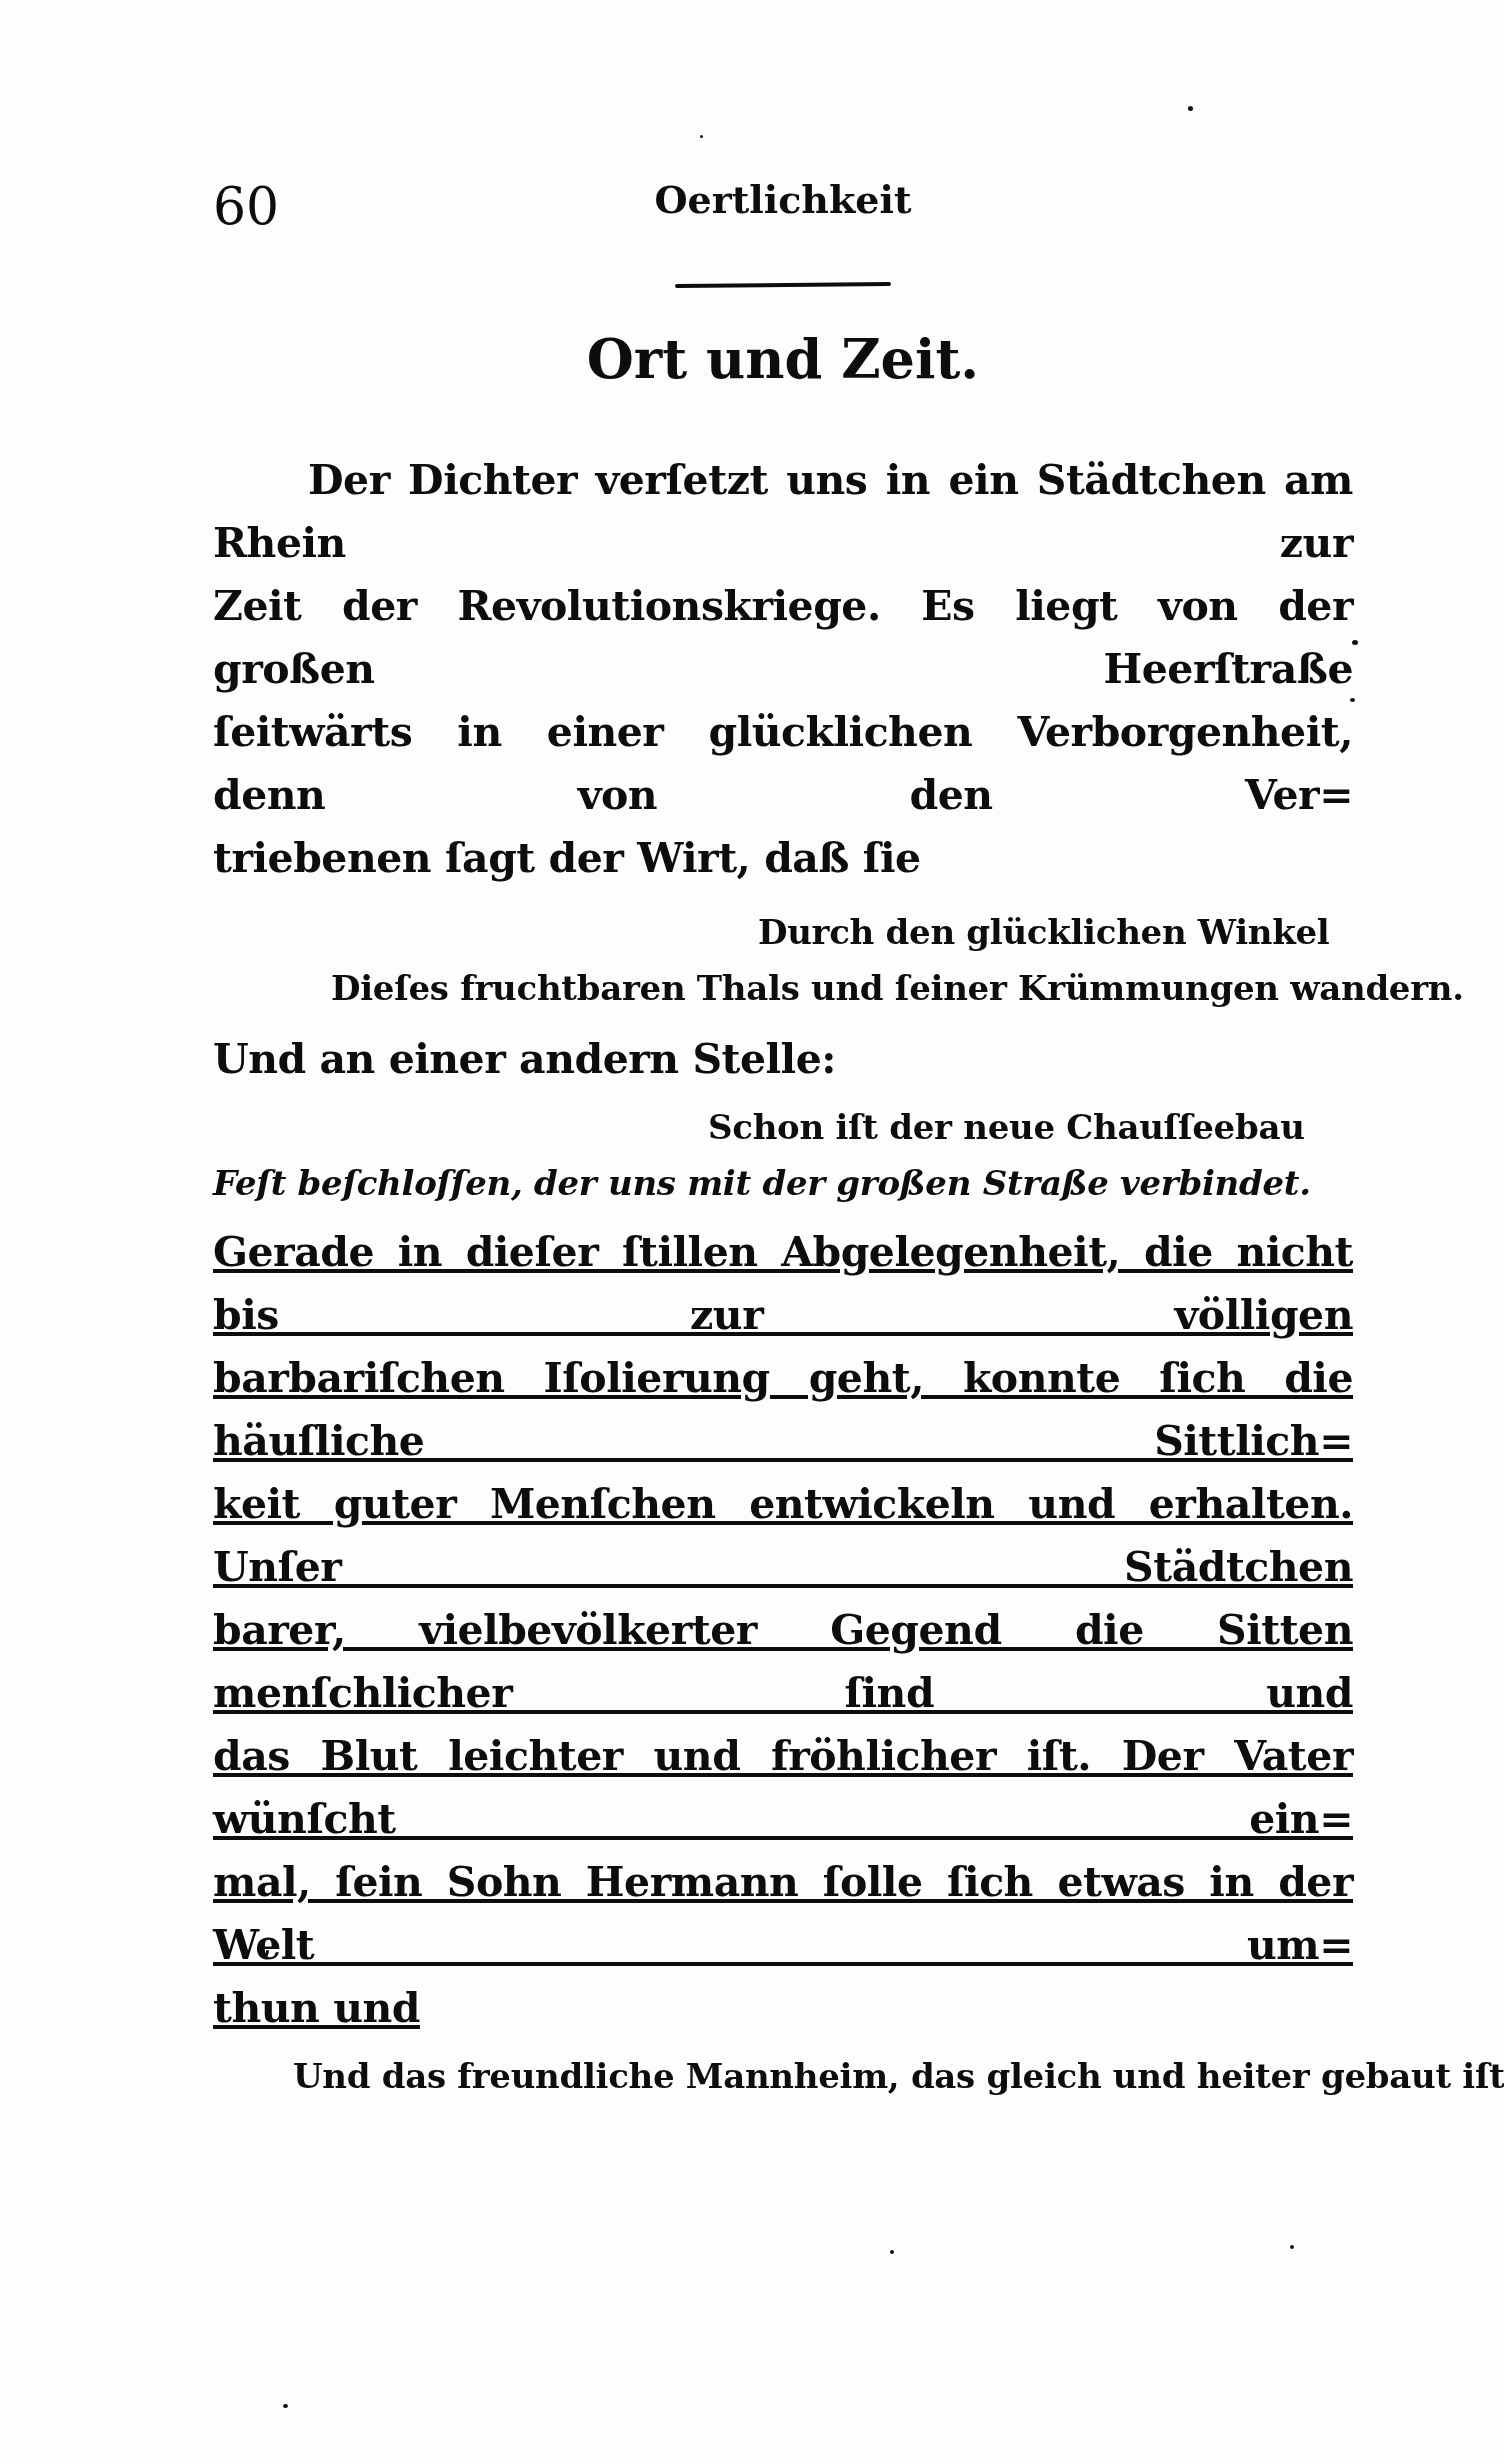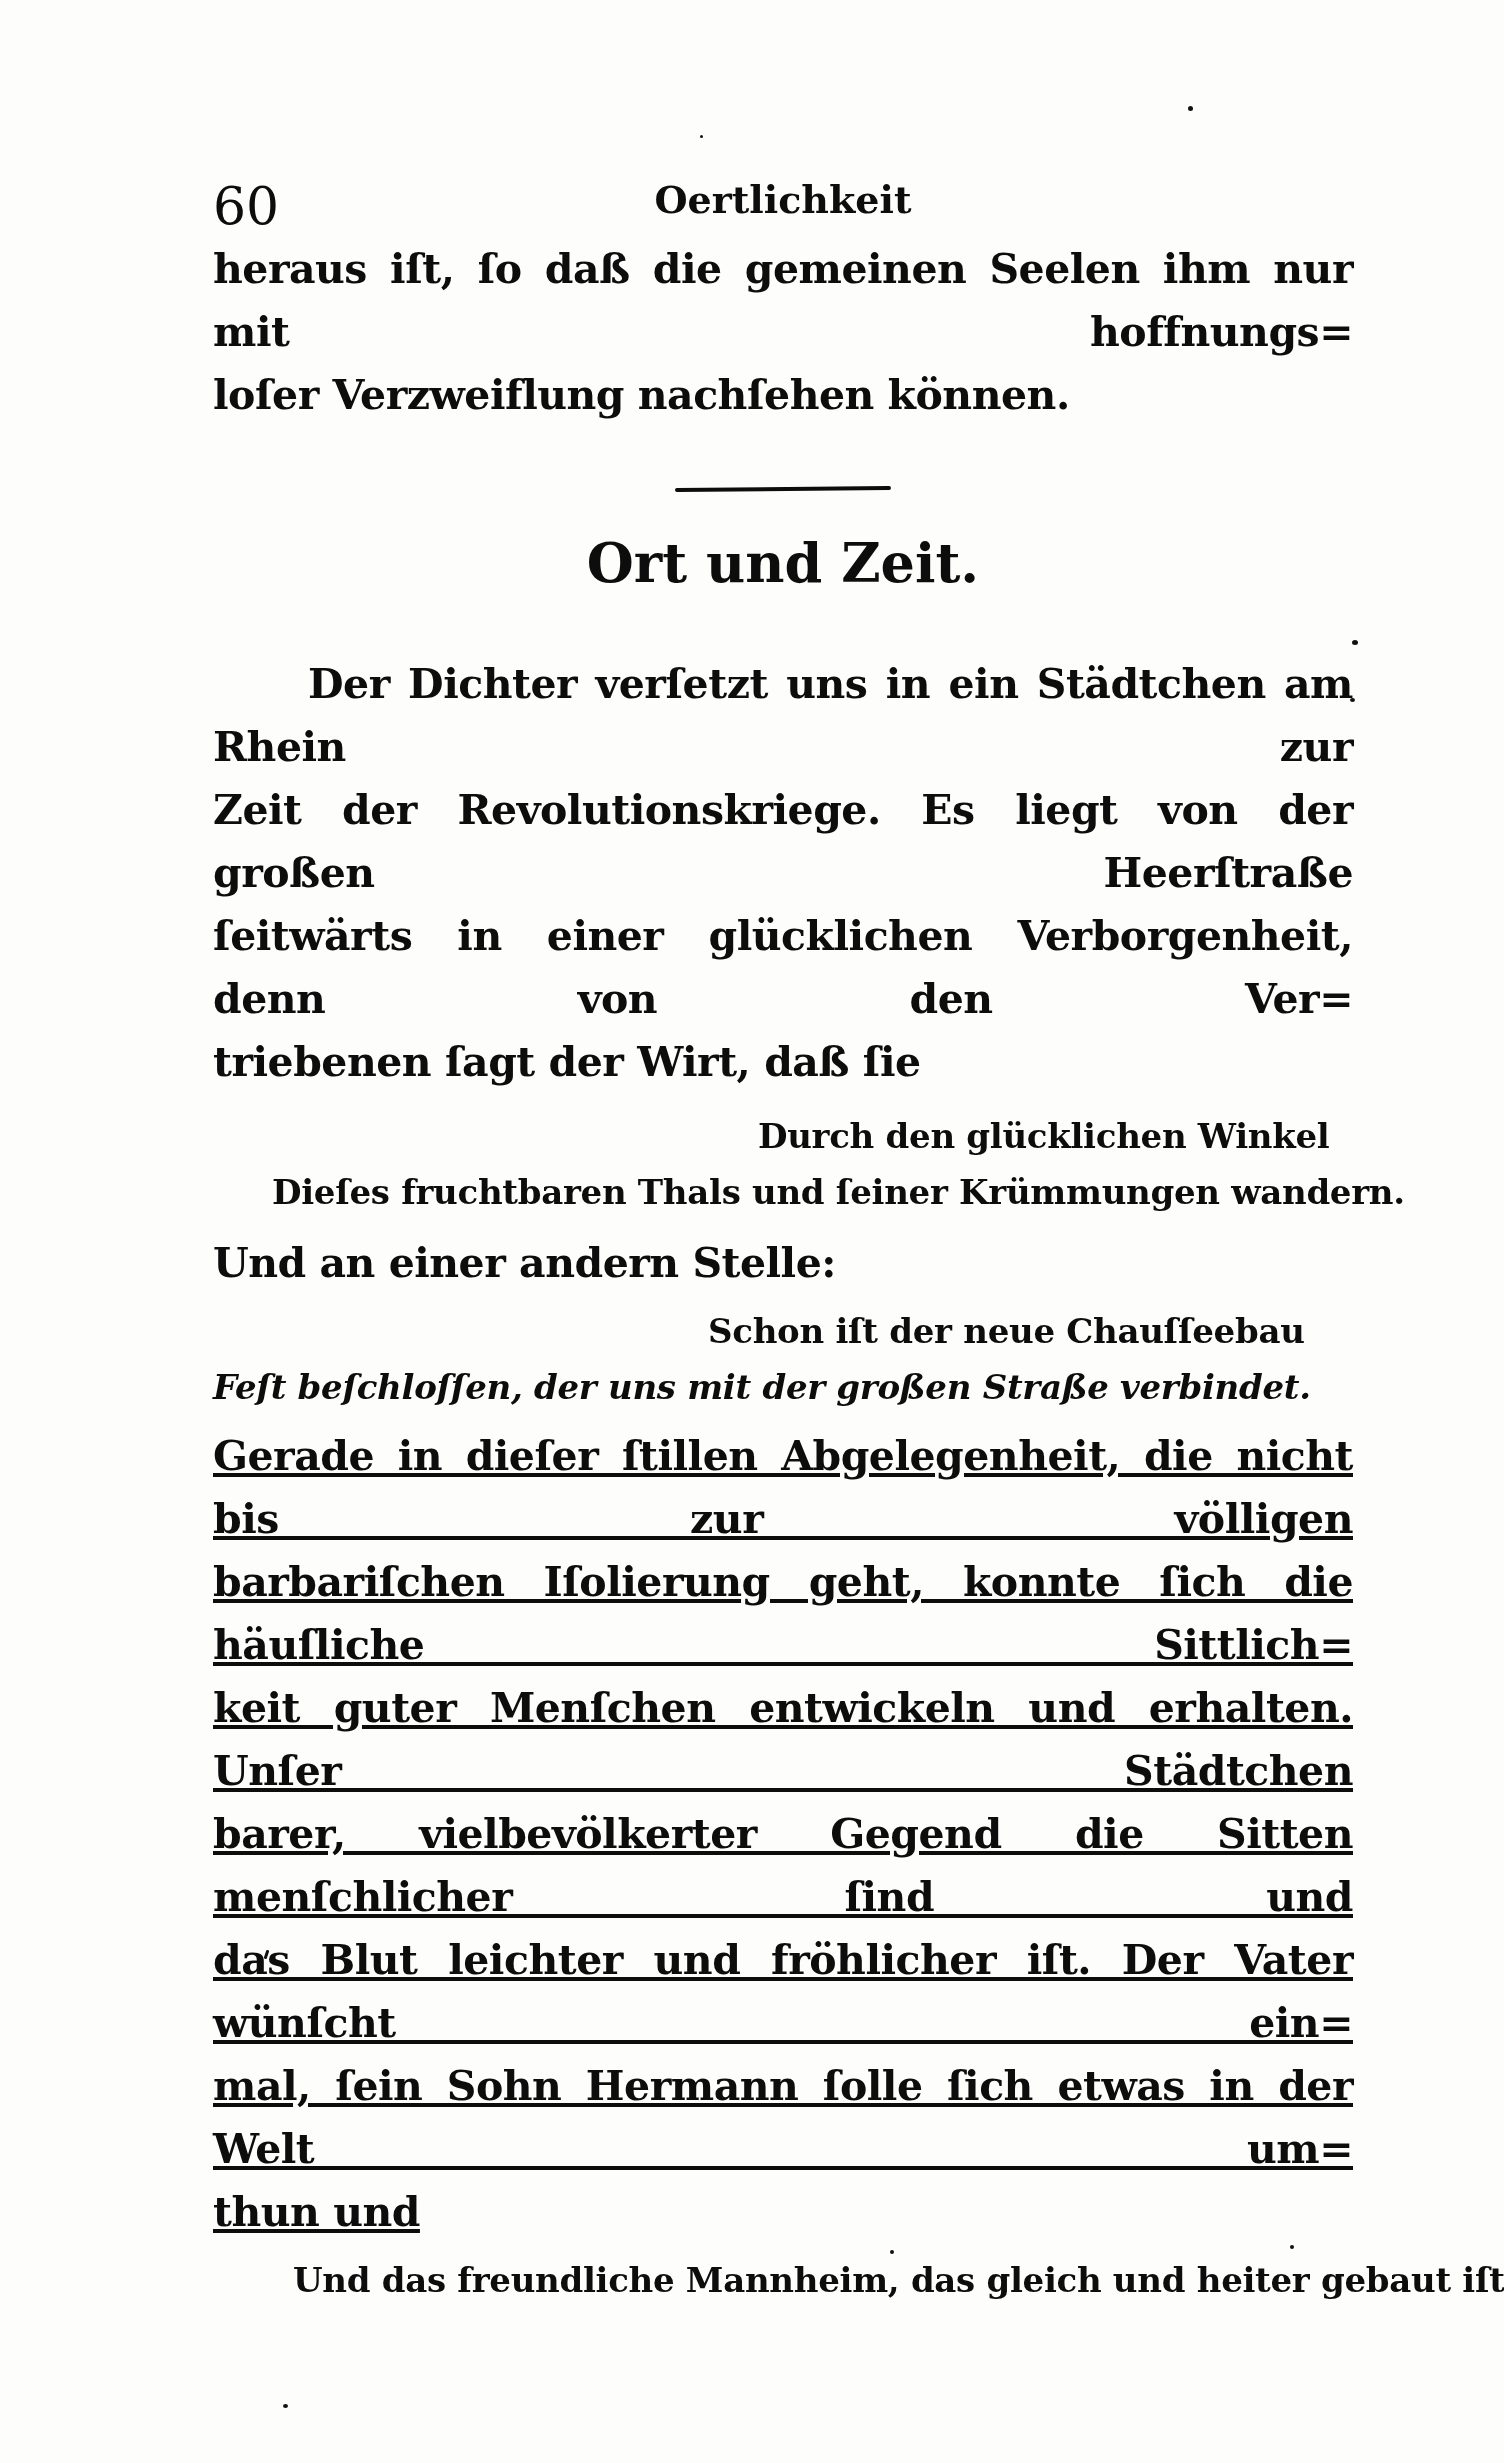--- a/index.html
+++ b/index.html
@@ -54,21 +54,21 @@
   
   .verse{margin-top:10px;}
   .blk-verse1{margin-top:14px;}
   .blk-verse2{margin-top:8px;}
   .blk-verse3{margin-top:8px;}
   .vline{
     font-size:34px;line-height:56px;
     letter-spacing:-0.3px;white-space:nowrap;
   }
   .v1a{margin-left:545px;}
-  .v1b{margin-left:59px;}
+  .v1b{margin-left:118px;}
   .v2a{margin-left:495px;}
   .v2b{font-style:italic;}
   .v3a{margin-left:275px;}
   .v3b{margin-left:80px;}
   
   .speck{position:absolute;background:#111;border-radius:50%;}
   .sp1{left:1188px;top:106px;width:5px;height:5px;}
   .sp2{left:700px;top:135px;width:3px;height:3px;}
   .sp3{left:1352px;top:640px;width:6px;height:5px;}
   .sp4{left:1350px;top:698px;width:5px;height:4px;}
@@ -82,24 +82,20 @@
 
 <div class="page">
 
   <div class="content">
 
     <div class="header">
       <span class="pagenum">60</span>
       <span class="runtitle">Oertlichkeit</span>
     </div>
 
-    <div class="blk-intro">
-      <div class="bline jl">heraus iſt, ſo daß die gemeinen Seelen ihm nur mit hoffnungs=</div>
-      <div class="bline ll">loſer Verzweiflung nachſehen können.</div>
-    </div>
 
     <div class="rule"></div>
 
     <div class="sectitle">Ort und Zeit.</div>
 
     <div class="blk-para1">
       <div class="bline jl ind">Der Dichter verſetzt uns in ein Städtchen am Rhein zur</div>
       <div class="bline jl">Zeit der Revolutionskriege. Es liegt von der großen Heerſtraße</div>
       <div class="bline jl">ſeitwärts in einer glücklichen Verborgenheit, denn von den Ver=</div>
       <div class="bline ll">triebenen ſagt der Wirt, daß ſie</div>

